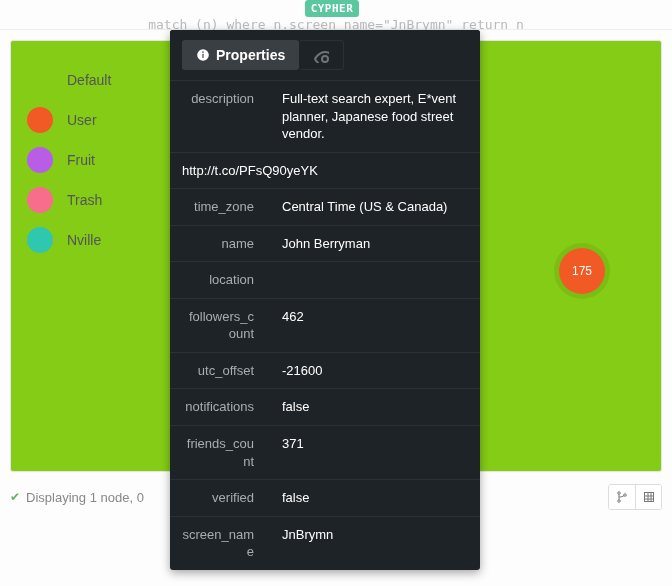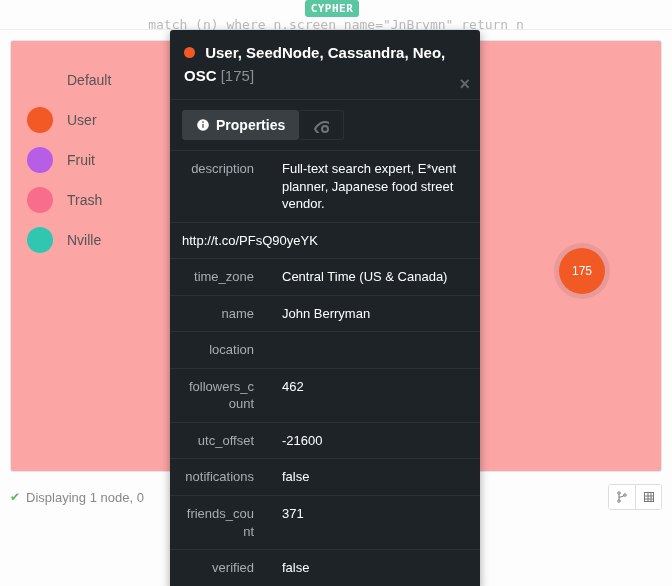--- a/index.html
+++ b/index.html
@@ -38,21 +38,21 @@
     margin-right: 8px;
   }
 
   
   .panel {
     position: relative;
     margin: 10px;
     border: 1px solid #e5e5e5;
     border-radius: 3px;
     height: 432px;
-    background: #fca5a5;
+    background: #84cc16;
   }
 
   
   .legend {
     position: absolute;
     left: 16px;
     top: 26px;
     width: 140px;
   }
   .legend-item {
@@ -282,26 +282,20 @@
     <div class="view-btn">
       <svg width="12" height="12" viewBox="0 0 24 24" fill="none" stroke="#777" stroke-width="2">
         <rect x="3" y="3" width="18" height="18"></rect>
           <path d="M3 10h18M3 16h18M10 3v18M16 3v18"></path>
       </svg>
     </div>
   </div>
 </div>
 
 <div class="popover">
-  <div class="pop-header">
-    <span class="pop-dot" style="background:#f15a24"></span>
-    <span>User, SeedNode, Cassandra, Neo, OSC</span>
-    <span class="pop-id">[175]</span>
-    <span class="pop-close">×</span>
-  </div>
 
   <div class="pop-tabs">
     <div class="pop-tab active">
       <span class="pop-tab-icon">
         <svg width="14" height="14" viewBox="0 0 24 24" fill="#fff">
             <circle cx="12" cy="12" r="10" fill="#fff"></circle>
             <rect x="11" y="10" width="2" height="7" fill="#3a3f44"></rect>
             <circle cx="12" cy="7" r="1.4" fill="#3a3f44"></circle>
           </svg>
       </span>

